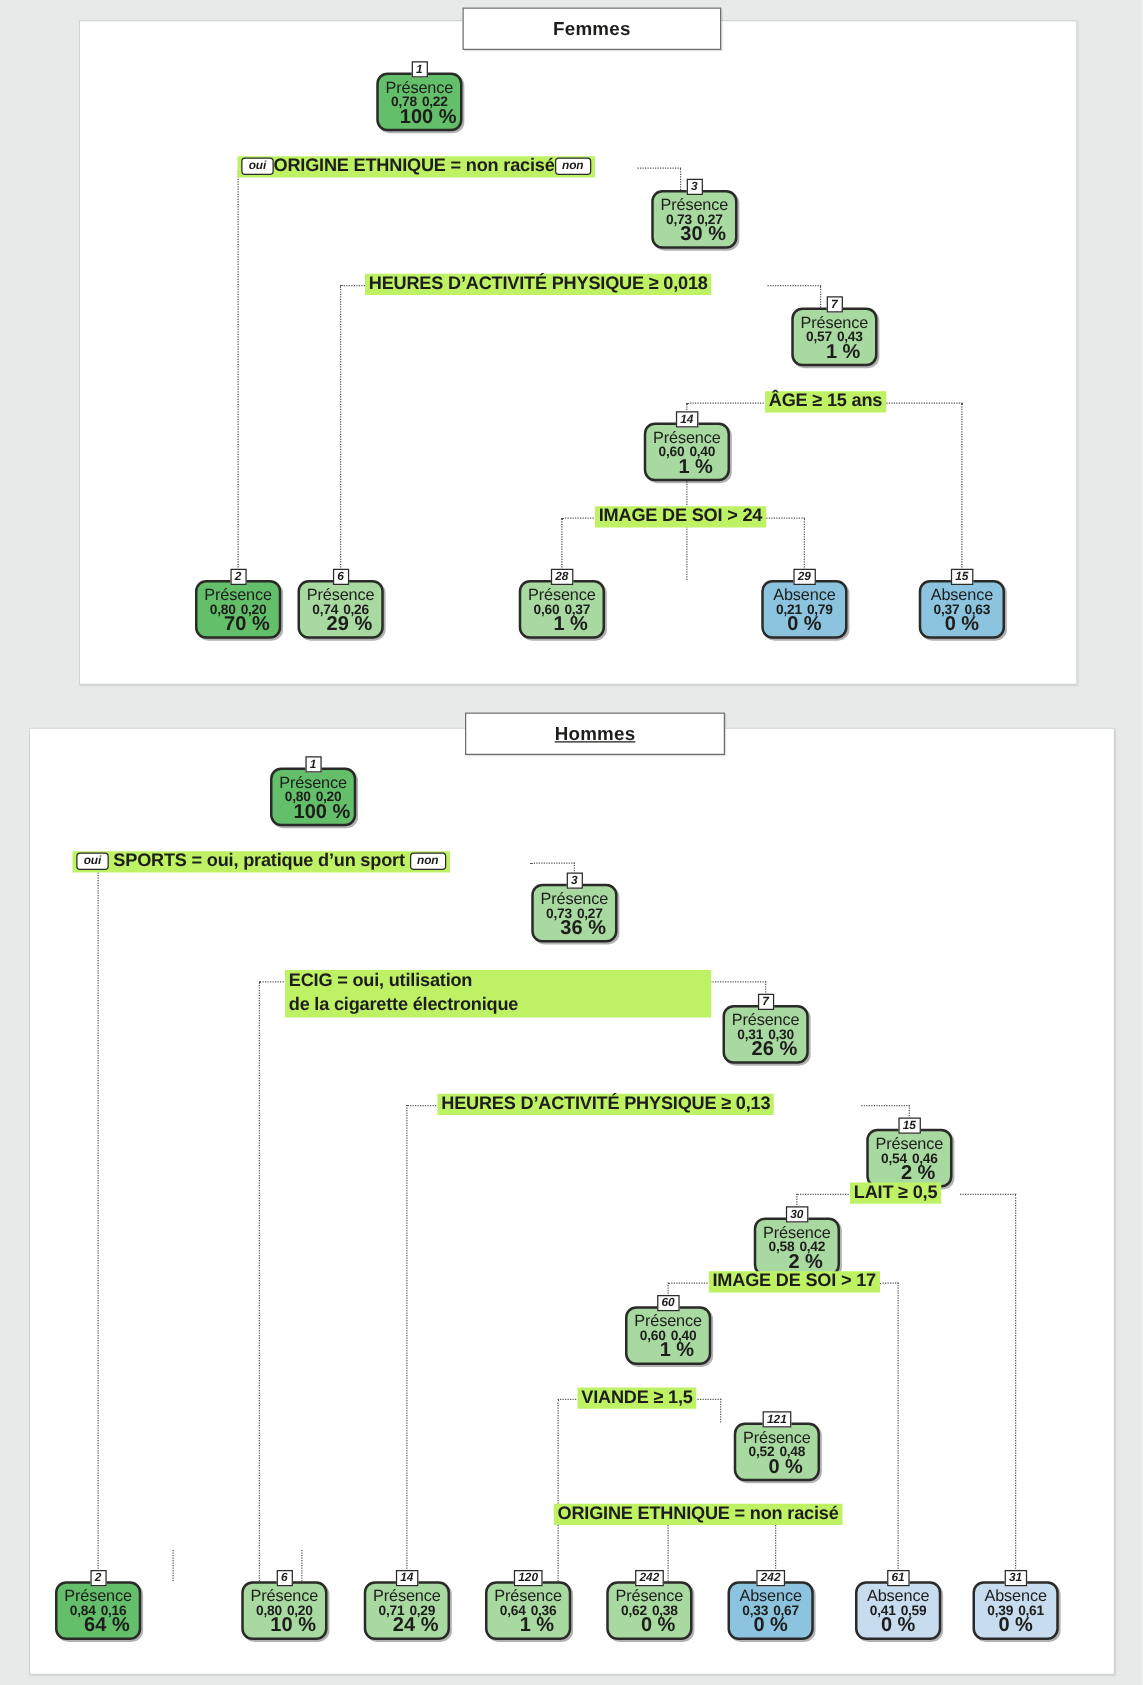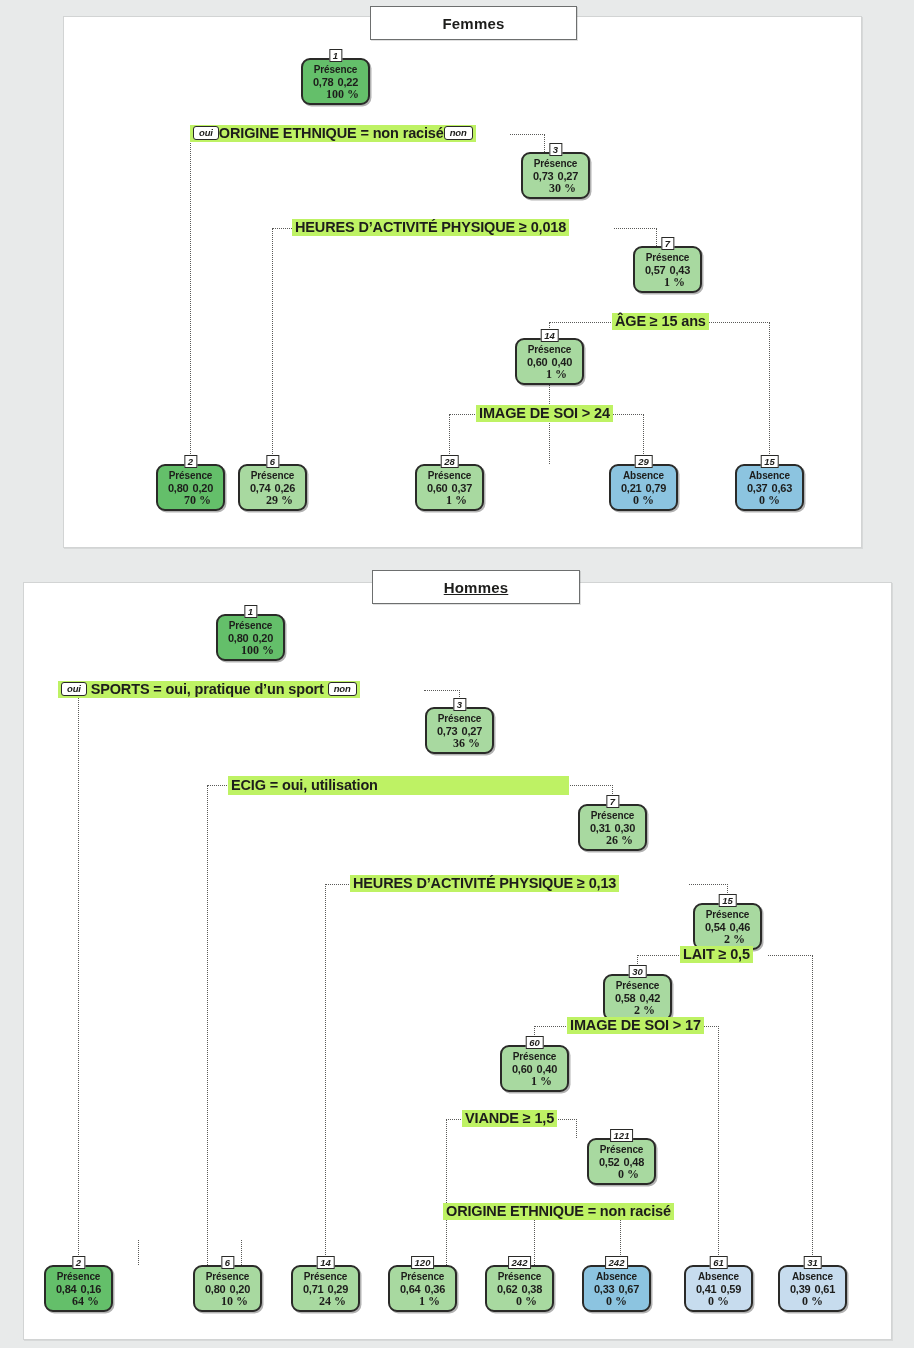--- a/index.html
+++ b/index.html
@@ -40,36 +40,35 @@
     width:69px;
     border:2px solid #2a2a28;
     border-radius:9px;
     box-sizing:border-box;
     text-align:center;
     padding:4px 1px 3px 1px;
     z-index:20;
     box-shadow:1.5px 1.5px 0 rgba(0,0,0,.30);
   }
   .node .cls{
-    font-size:10px;font-weight:bold;color:#1d1d1b;
+    font-size:13px;font-weight:normal;color:#1d1d1b;
     line-height:11.5px;
     letter-spacing:-.1px;
   }
   .node .probs{
     font-size:11px;font-weight:bold;color:#1d1d1b;
     line-height:12.5px;
     letter-spacing:-.2px;
     white-space:nowrap;
   }
   .node .probs span.p2{margin-left:4px;}
   .node .pct{
-    font-size:12px;font-weight:bold;color:#1d1d1b;
+    font-size:16px;font-weight:bold;color:#1d1d1b;
     line-height:12px;
     padding-left:14px;
-    font-family:Liberation Serif, serif;
   }
   .node .pct.centered{padding-left:0;}
 
   .g-dark{background:#64bf6a;}
   .g-light{background:#a8d9a0;}
   .b-mid{background:#8cc4e0;}
   .b-light{background:#c7dcee;}
 
   .node-id{
     position:absolute;
@@ -370,20 +369,21 @@
   <div class="probs"><span>0,39</span><span class="p2">0,61</span></div>
   <div class="pct centered">0 %</div>
 </div>
 
 <div class="split" style="left:58px;top:681px;">
   <span class="branch-tag">oui</span>&nbsp;<span>SPORTS = oui, pratique d’un sport</span>&nbsp;<span class="branch-tag">non</span>
 </div>
 
 <div class="split two-line" style="left:228px;top:776px;width:335px;">
   <div>ECIG = oui, utilisation</div>
+  <div>de la cigarette électronique</div>
 </div>
 
 <div class="split" style="left:350px;top:875px;">
   <span>HEURES D’ACTIVITÉ PHYSIQUE ≥ 0,13</span>
 </div>
 
 <div class="split" style="left:680px;top:946px;">
   <span>LAIT ≥ 0,5</span>
 </div>
 

